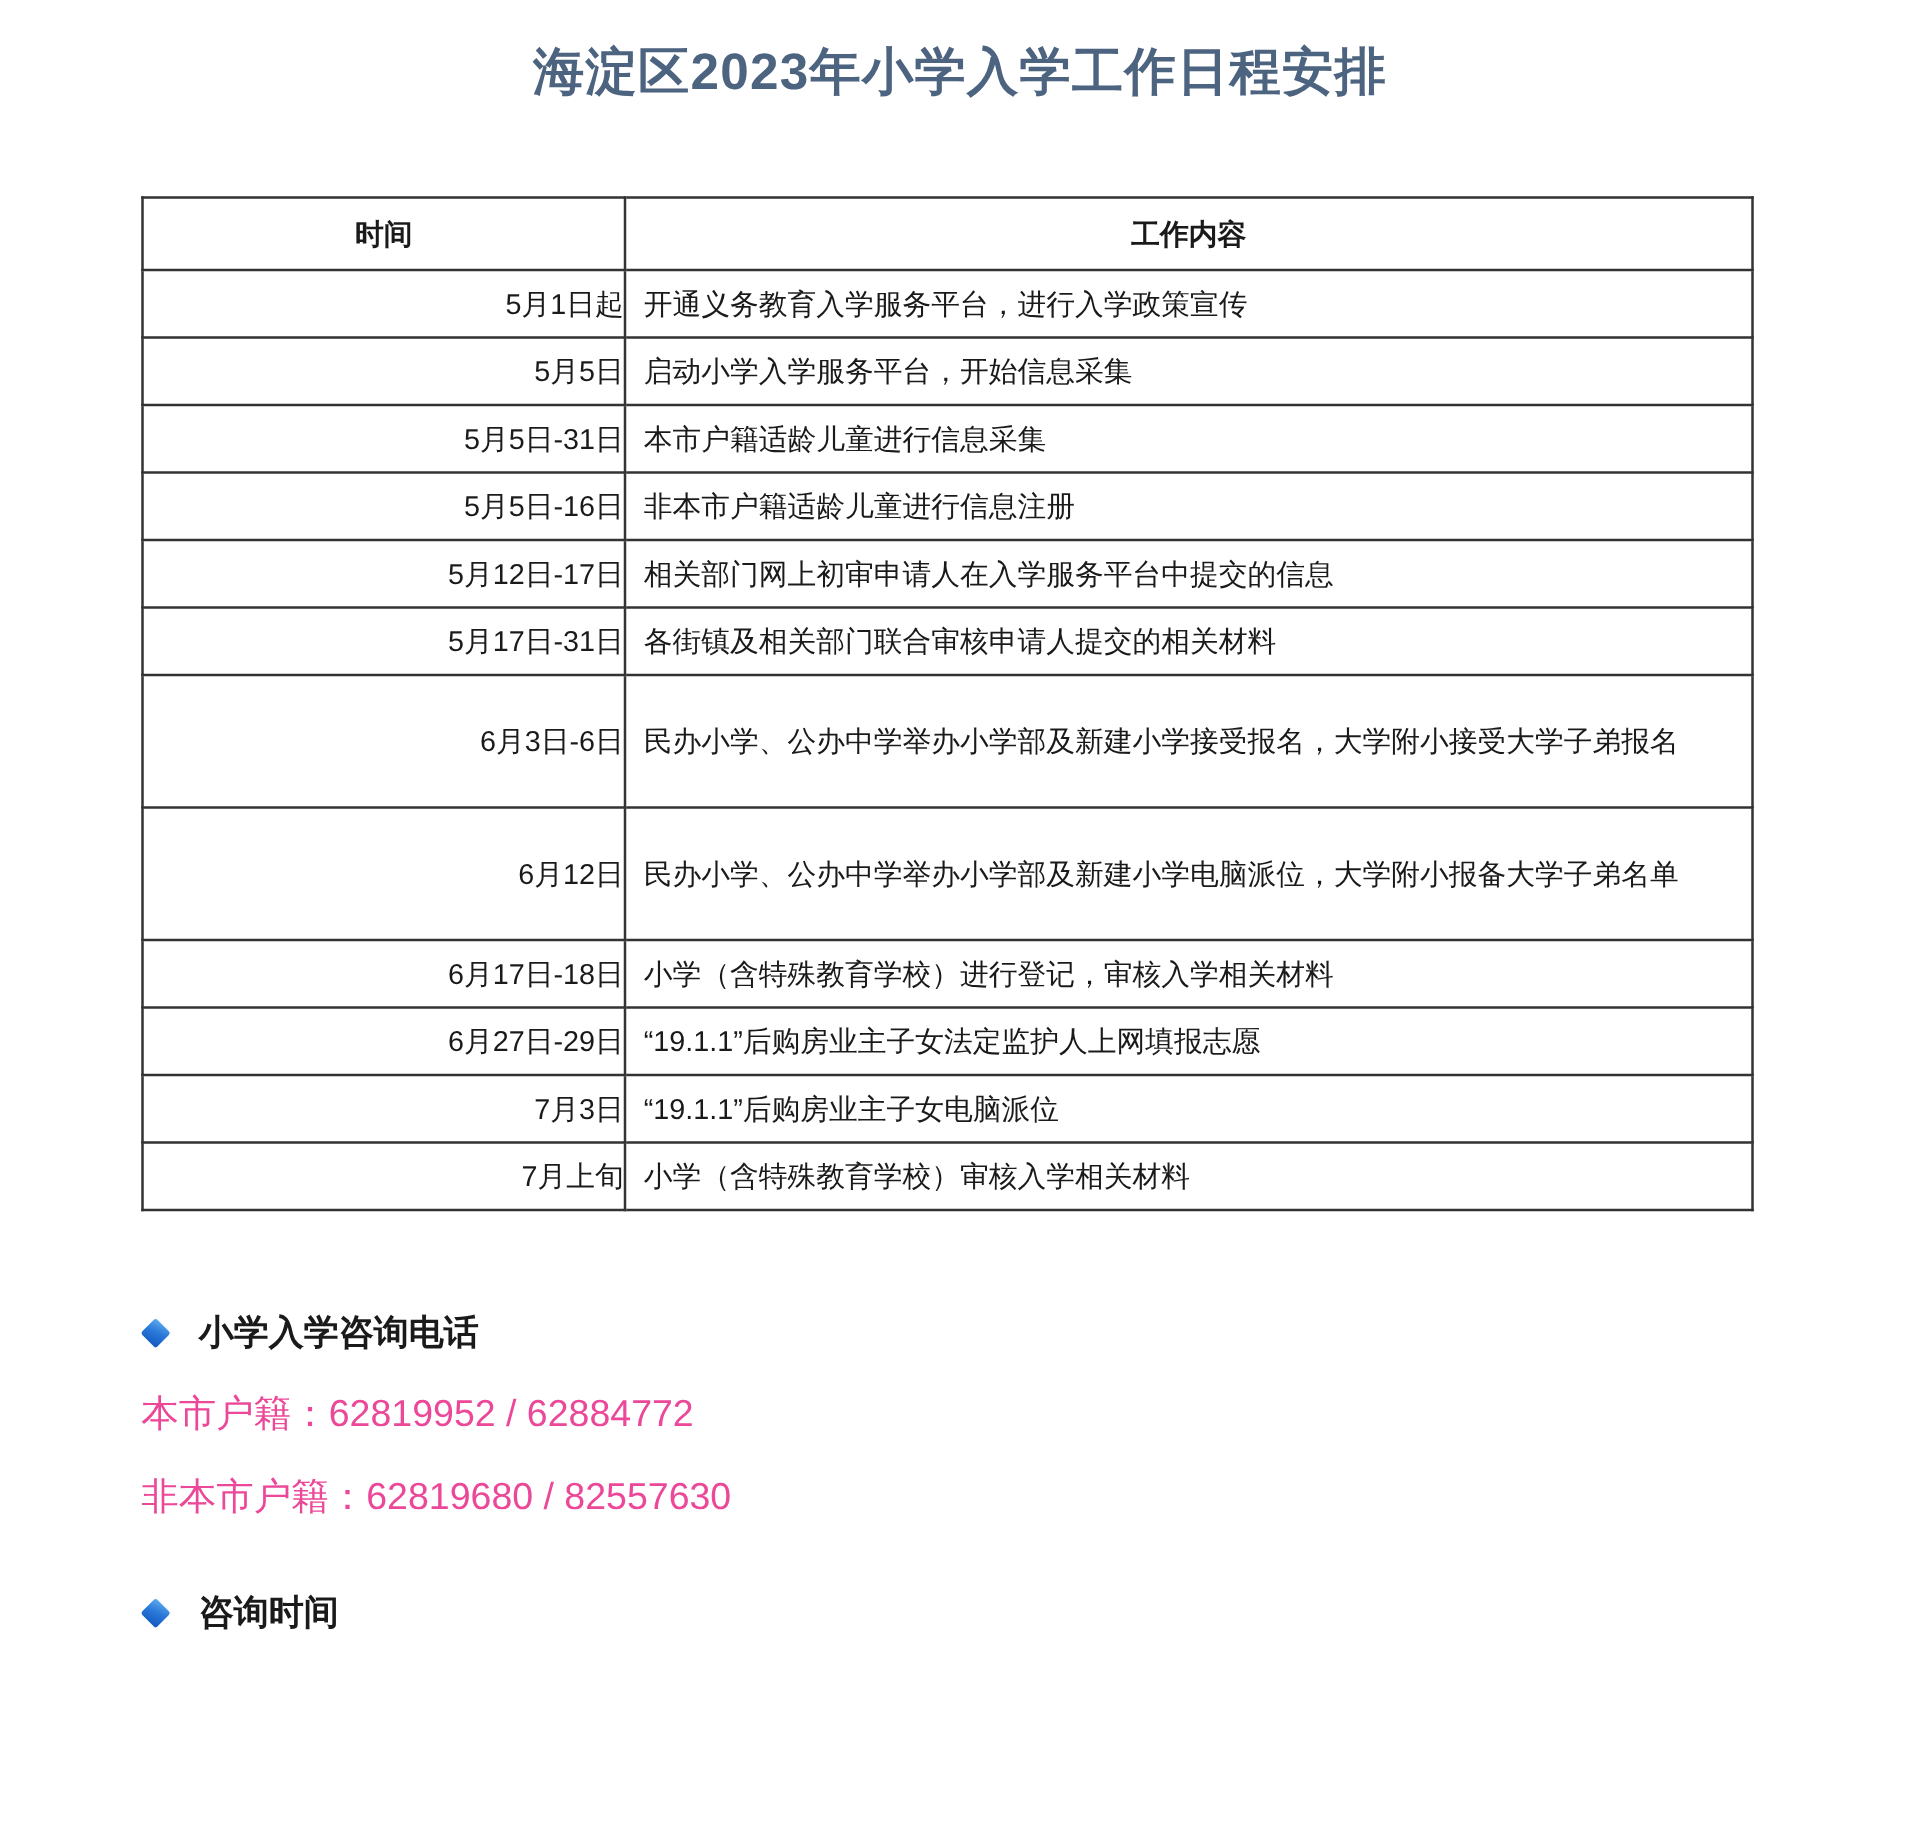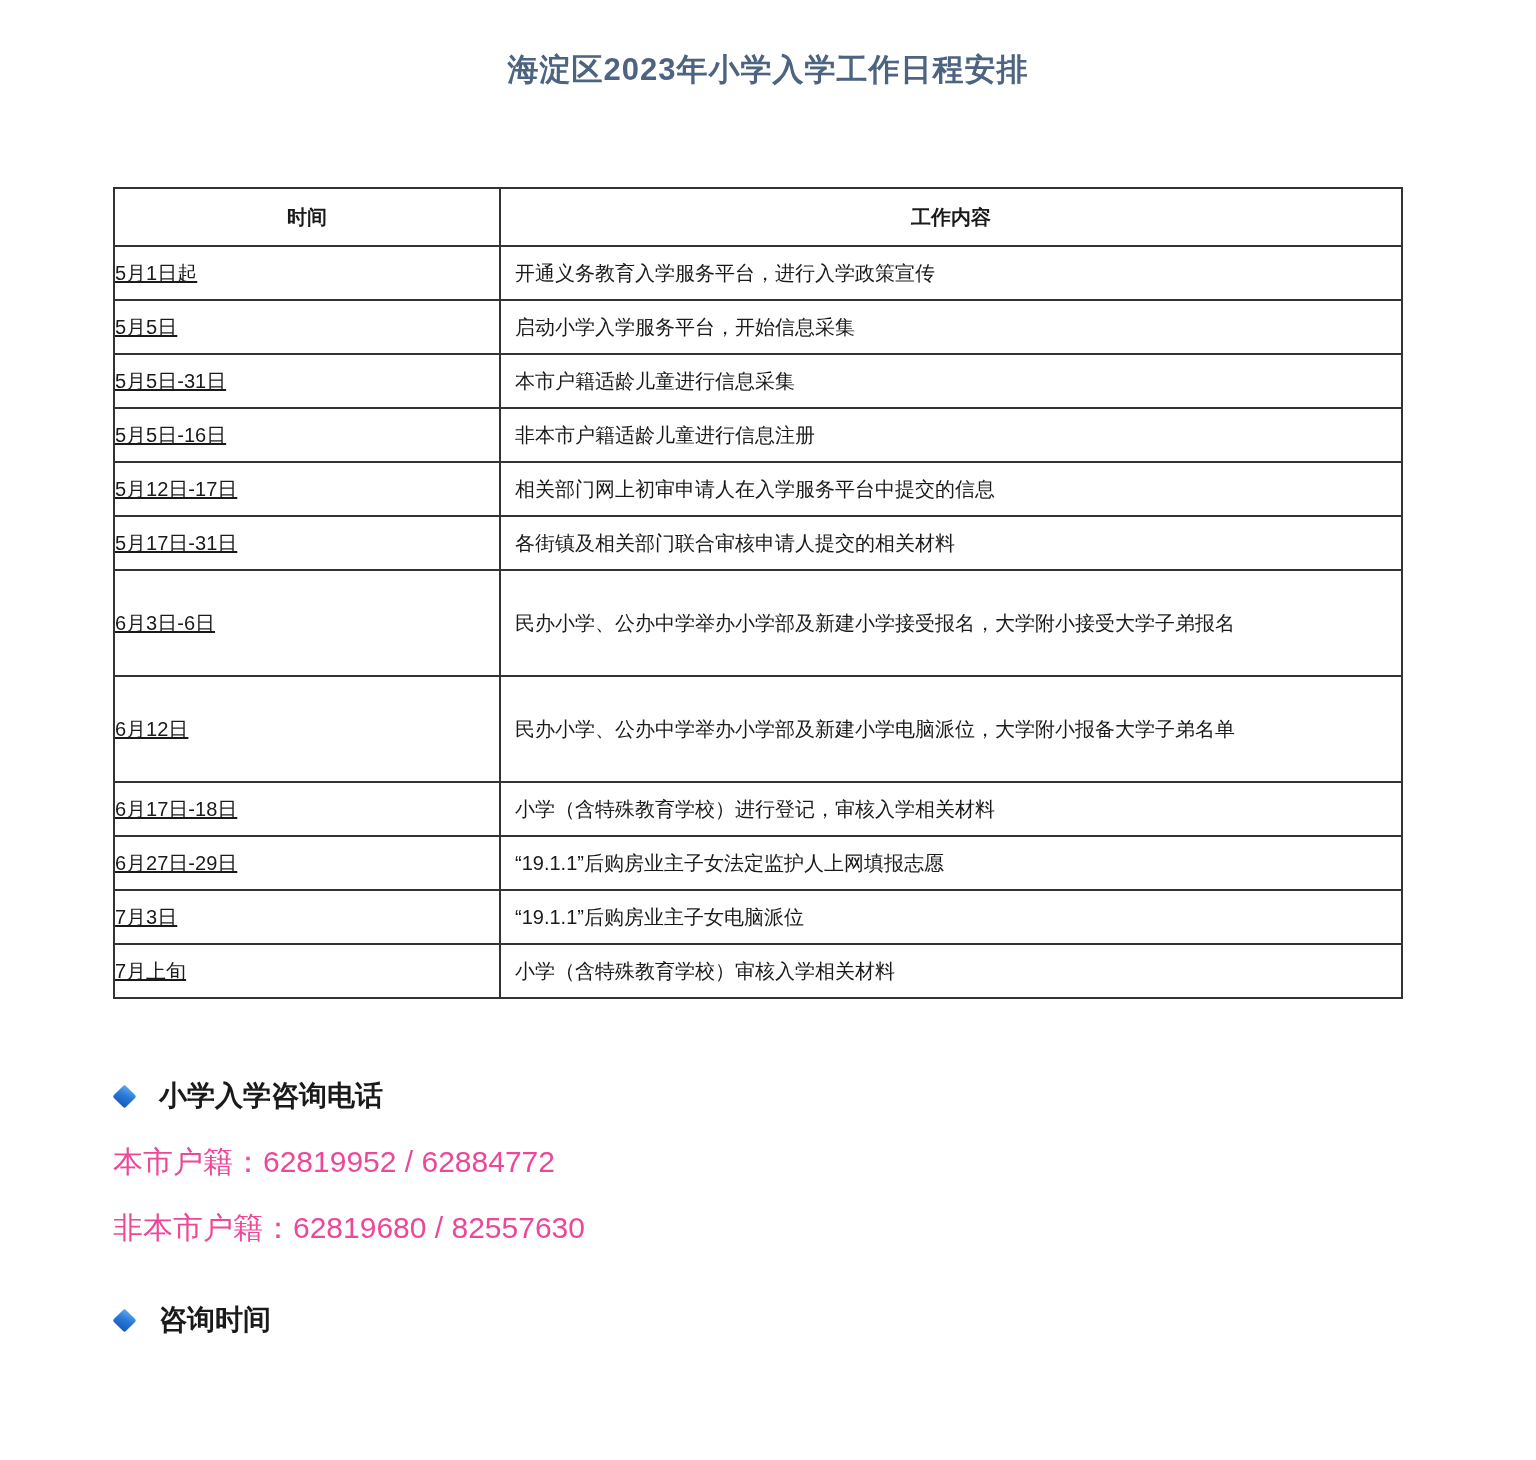--- a/index.html
+++ b/index.html
@@ -10,53 +10,52 @@
     color: #1a1a1a;
   }
   .page {
     position: relative;
     width: 1536px;
     height: 1460px;
     background: #ffffff;
     overflow: hidden;
   }
   .doc-title {
-    padding-top: 49px;
+    padding-top: 30px;
     text-align: center;
-    font-size: 31px;
+    font-size: 41px;
     font-weight: bold;
     color: #4d6480;
     letter-spacing: 1px;
   }
   table.schedule {
     border-collapse: collapse;
-    margin: 96px 0 0 113px;
+    margin: 72px 0 0 113px;
     width: 1288px;
     table-layout: fixed;
-    font-size: 20px;
+    font-size: 23px;
   }
   table.schedule th,
   table.schedule td {
     border: 2px solid #333333;
     vertical-align: middle;
   }
   table.schedule th {
     height: 56px;
     font-weight: bold;
     text-align: center;
     padding: 0;
   }
   table.schedule col.c-time { width: 386px; }
   table.schedule col.c-content { width: 902px; }
   td.time-cell {
     height: 52px;
-    text-align: left;
+    text-align: right;
     padding: 0;
     white-space: nowrap;
-    text-decoration: underline;
   }
   td.content-cell {
     height: 52px;
     text-align: left;
     padding: 0 14px;
     line-height: 38px;
   }
   tr.tall td.time-cell,
   tr.tall td.content-cell {
     height: 104px;

